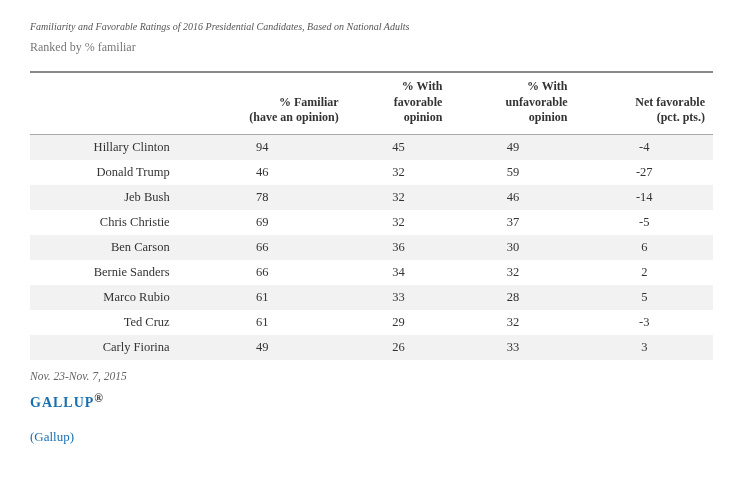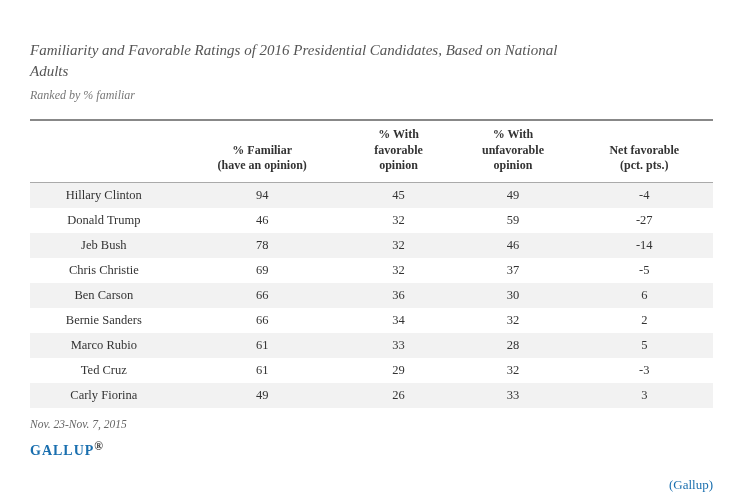--- a/index.html
+++ b/index.html
@@ -7,44 +7,42 @@
       background: #fff;
       font-family: Georgia, 'Times New Roman', serif;
       font-size: 13px;
       color: #333;
       width: 743px;
       min-height: 500px;
       padding: 20px 30px;
     }
     .chart-title {
       font-style: italic;
-      font-size: 15px;
+      font-size: 10px;
       color: #555;
       line-height: 1.4;
       margin-bottom: 6px;
       max-width: 560px;
-      margin-top: 20px;
     }
     .subtitle {
-      font-style: italic;
       font-size: 12px;
       color: #777;
       margin-bottom: 16px;
     }
     table {
       width: 100%;
       border-collapse: collapse;
       font-size: 12.5px;
     }
     thead tr {
       border-top: 2px solid #888;
       border-bottom: 1px solid #aaa;
     }
     thead th {
-      text-align: center;
+      text-align: right;
       padding: 6px 8px 8px 8px;
       font-weight: bold;
       font-size: 12px;
       color: #333;
       vertical-align: bottom;
       line-height: 1.3;
     }
     thead th:first-child {
       text-align: left;
     }
@@ -53,21 +51,21 @@
     }
     tbody tr:nth-child(even) {
       background: #fff;
     }
     tbody td {
       padding: 5px 8px;
       text-align: center;
       color: #333;
     }
     tbody td:first-child {
-      text-align: center;
+      text-align: right;
       font-size: 12.5px;
     }
     .footnote {
       margin-top: 10px;
       font-size: 11.5px;
       color: #666;
       font-style: italic;
     }
     .gallup-logo {
       margin-top: 10px;
@@ -76,21 +74,21 @@
       color: #333;
       letter-spacing: 1px;
       font-style: normal;
     }
     .gallup-logo span {
       color: #1a6faf;
       font-style: normal;
       margin-top: 44px;
     }
     .gallup-link {
-      text-align: right;
+      text-align: left;
       margin-top: 18px;
       font-size: 13px;
     }
     .gallup-link a {
       color: #1a6faf;
       text-decoration: none;
     }
   </style>
 </head>
 <body>

